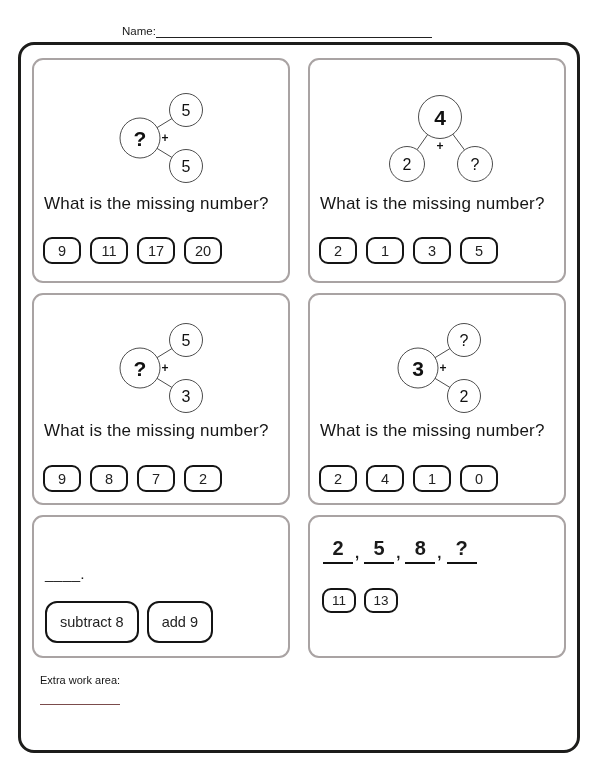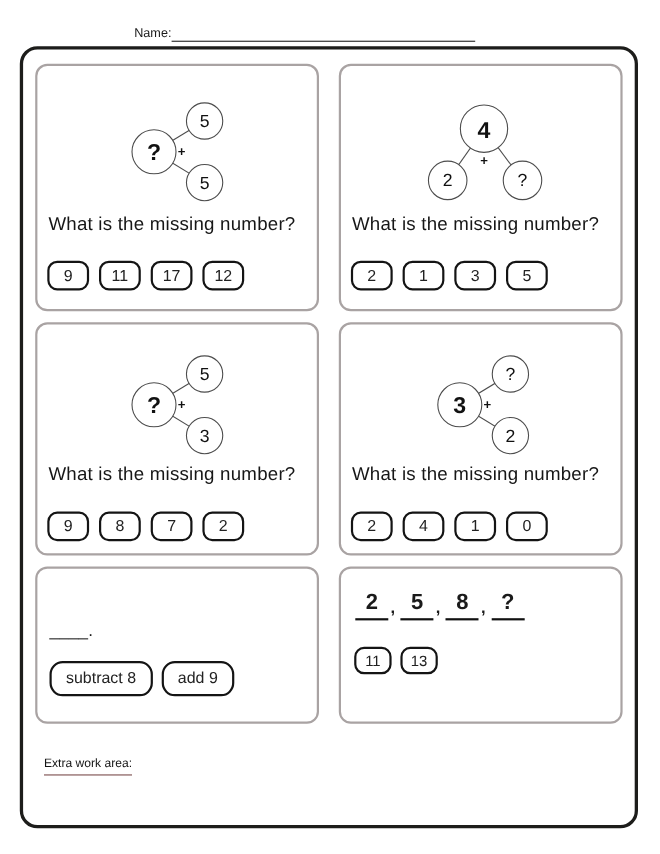--- a/index.html
+++ b/index.html
@@ -41,40 +41,40 @@
   button.choice{
     box-sizing:border-box;height:27px;min-width:38px;padding:0 6px;
     background:#fff;border:2.5px solid #141414;border-radius:9px;
     font-family:inherit;font-size:14.5px;color:#222;
     display:flex;align-items:center;justify-content:center;cursor:pointer;
   }
   
   .wp-text{position:absolute;left:11px;top:16px;font-size:15.5px;line-height:27px;letter-spacing:.2px;}
   .wp-choices{position:absolute;left:11px;top:84px;display:flex;gap:8px;}
   button.wp-choice{
-    box-sizing:border-box;height:32px;padding:0 13px;background:#fff;
+    box-sizing:border-box;height:42px;padding:0 13px;background:#fff;
     border:2.5px solid #141414;border-radius:12px;
     font-family:inherit;font-size:14.5px;color:#222;
     display:flex;align-items:center;justify-content:center;cursor:pointer;
   }
   
   .seq-row{position:absolute;left:13px;top:20px;display:flex;align-items:flex-start;}
   .seq-num{display:inline-block;min-width:26px;text-align:center;
     font-size:20px;font-weight:bold;padding:0 2px 2px 2px;border-bottom:2.5px solid #111;}
   .seq-comma{font-size:15px;font-weight:bold;margin:7px 5px 0 2px;}
   .seq-choices{position:absolute;left:12px;top:71px;display:flex;gap:8px;}
   button.seq-choice{
     box-sizing:border-box;height:25px;min-width:34px;padding:0 7px;background:#fff;
     border:2.5px solid #141414;border-radius:9px;
     font-family:inherit;font-size:13.5px;color:#222;
     display:flex;align-items:center;justify-content:center;cursor:pointer;
   }
   
-  .extra-label{position:absolute;left:40px;top:688px;font-size:11px;color:#151515;
-    padding-bottom:4px;border-bottom:1.5px solid #7b4c4c;}
+  .extra-label{position:absolute;left:40px;top:674px;font-size:11px;color:#151515;
+    padding-bottom:18px;border-bottom:1.5px solid #7b4c4c;}
 </style>
 </head>
 <body>
 
 <span class="name-label">Name:</span>
 <span class="name-line"></span>
 
 <div class="frame"></div>
 
 <div class="panel p0">
@@ -87,21 +87,21 @@
     <text class="t-big" x="52" y="69.5">?</text>
     <text class="t-plus" x="77" y="66">+</text>
     <text class="t-small" x="98" y="39.5">5</text>
     <text class="t-small" x="98" y="95.5">5</text>
   </svg>
   <div class="question q-row1">What is the missing number?</div>
   <div class="choices c-row1">
     <button class="choice">9</button>
     <button class="choice">11</button>
     <button class="choice">17</button>
-    <button class="choice">12</button>
+    <button class="choice">20</button>
   </div>
 </div>
 
 <div class="panel p1">
   <svg class="bond" style="left:45px;top:25px;" width="170" height="100" viewBox="0 0 170 100">
     <line x1="85" y1="32" x2="52" y2="79"></line>
     <line x1="85" y1="32" x2="120" y2="79"></line>
     <circle cx="85" cy="32" r="21.5"></circle>
     <circle cx="52" cy="79" r="17.5"></circle>
     <circle cx="120" cy="79" r="17.5"></circle>

